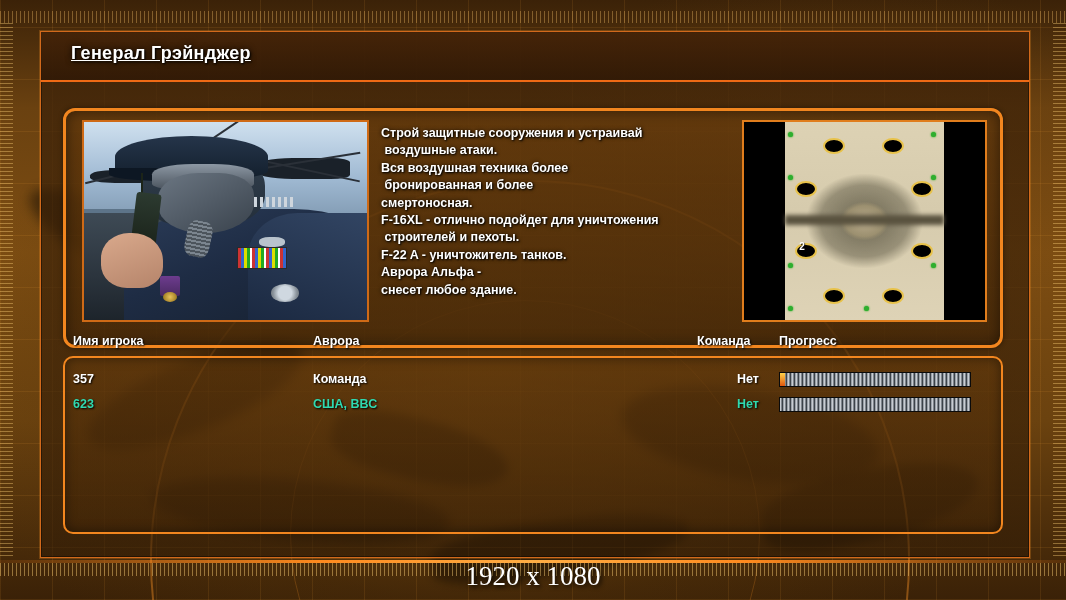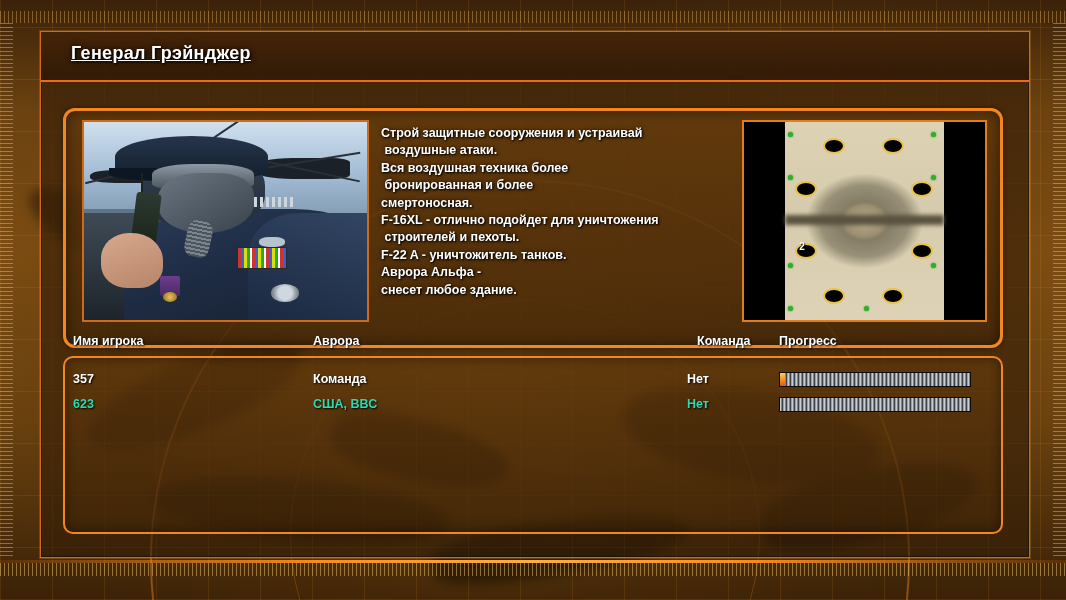--- a/index.html
+++ b/index.html
@@ -151,21 +151,21 @@
 
   #tbody{position:absolute;left:0;top:22px;width:940px;height:178px;
     border:2px solid #f2861f;border-radius:10px;box-sizing:border-box;
     background:linear-gradient(180deg, rgba(120,70,14,.42), rgba(70,40,8,.42));
     box-shadow:inset 0 0 12px rgba(0,0,0,.45);}
   .row{position:relative;height:25px;font-size:12.5px;font-weight:bold;
     text-shadow:1px 1px 2px #000;}
   .row span{position:absolute;top:4px;}
   .r-name{left:8px;}
   .r-army{left:248px;}
-  .r-team{left:598px;padding-left:24px;}
+  .r-team{left:648px;padding-left:24px;}
   .bar{position:absolute;left:714px;top:4px;width:192px;height:15px;
     background:linear-gradient(180deg,#0c0c0c,#242424);
     border:1px solid #0a0a0a;box-sizing:border-box;overflow:hidden;}
   .bar .fill{position:absolute;inset:0;
     background:repeating-linear-gradient(90deg,
       #c9cdd2 0 1px, #7e858c 1px 2px, #3c4248 2px 3px, #9aa1a8 3px 4px);}
   .bar .cap{position:absolute;left:0;top:0;width:5px;height:100%;
     background:linear-gradient(180deg,#ffd24a,#e0560e);}
 
   
@@ -311,13 +311,14 @@
             <div class="fill"></div>
           </div>
         </div>
       </div>
     </div>
 
   </div>
 
   <div id="bottomglow"></div>
   <div id="bottomruler"></div>
+  <div id="resolution">1920 x 1080</div>
 </div>
 
 </body></html>

